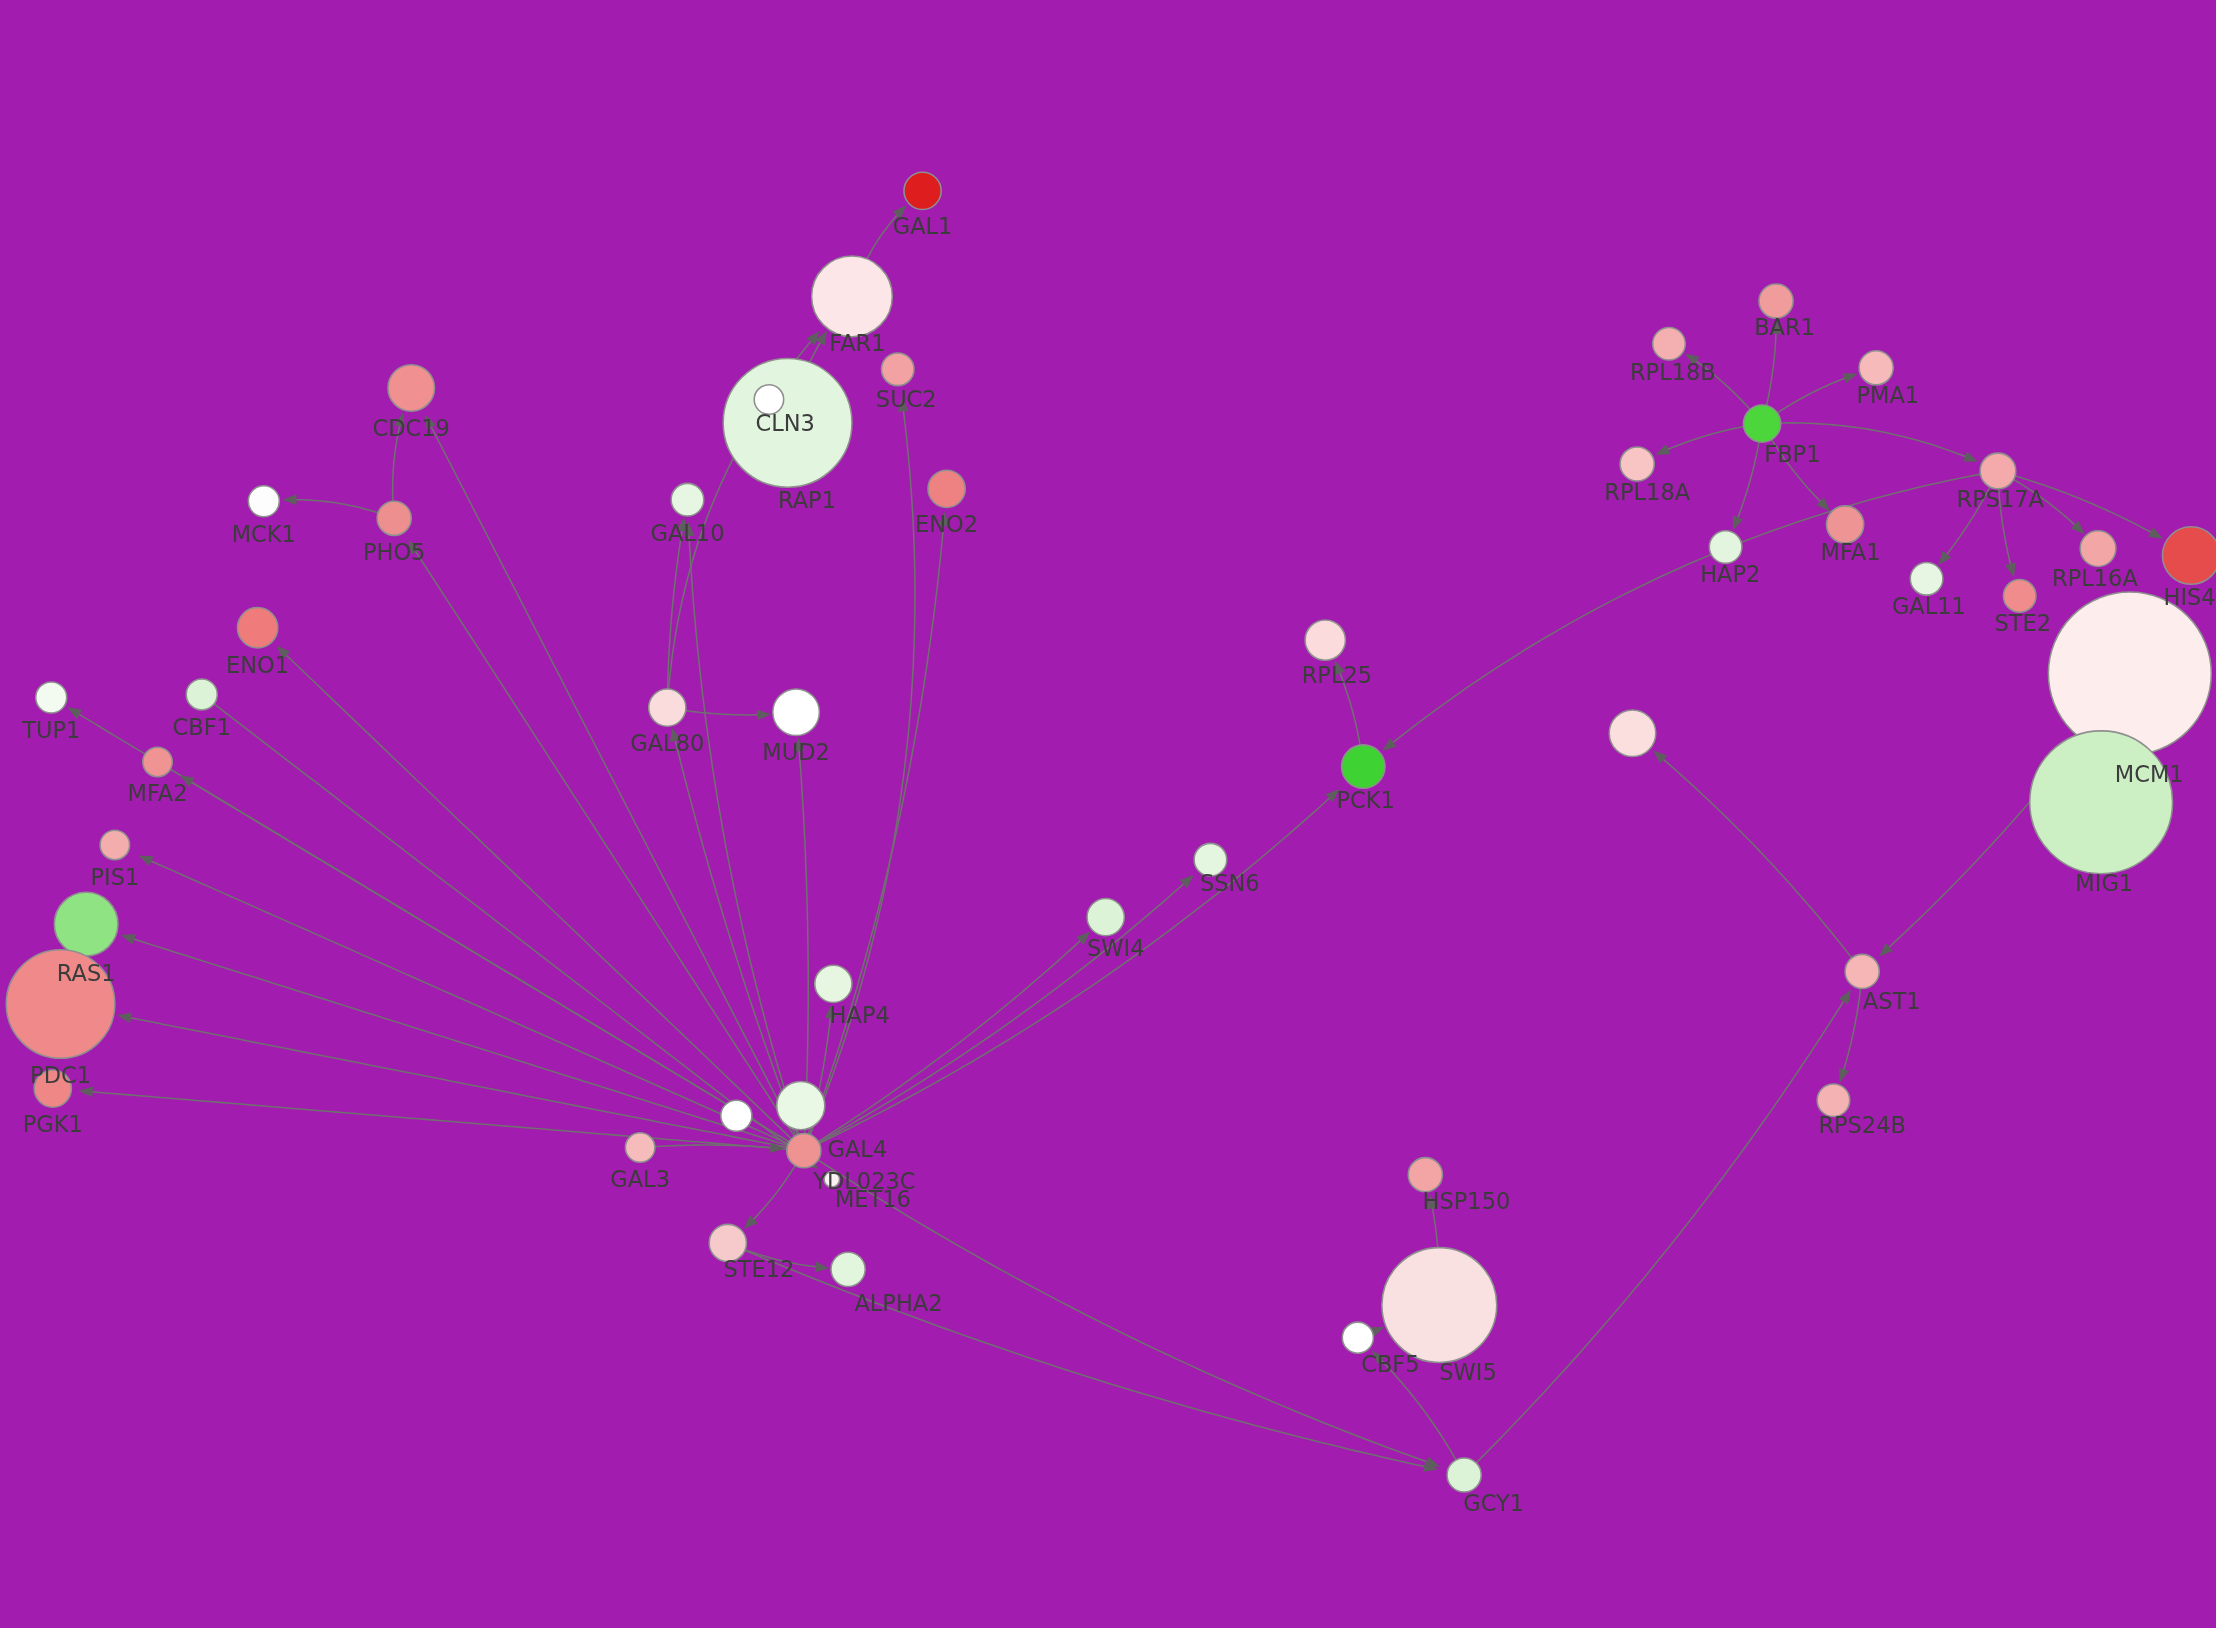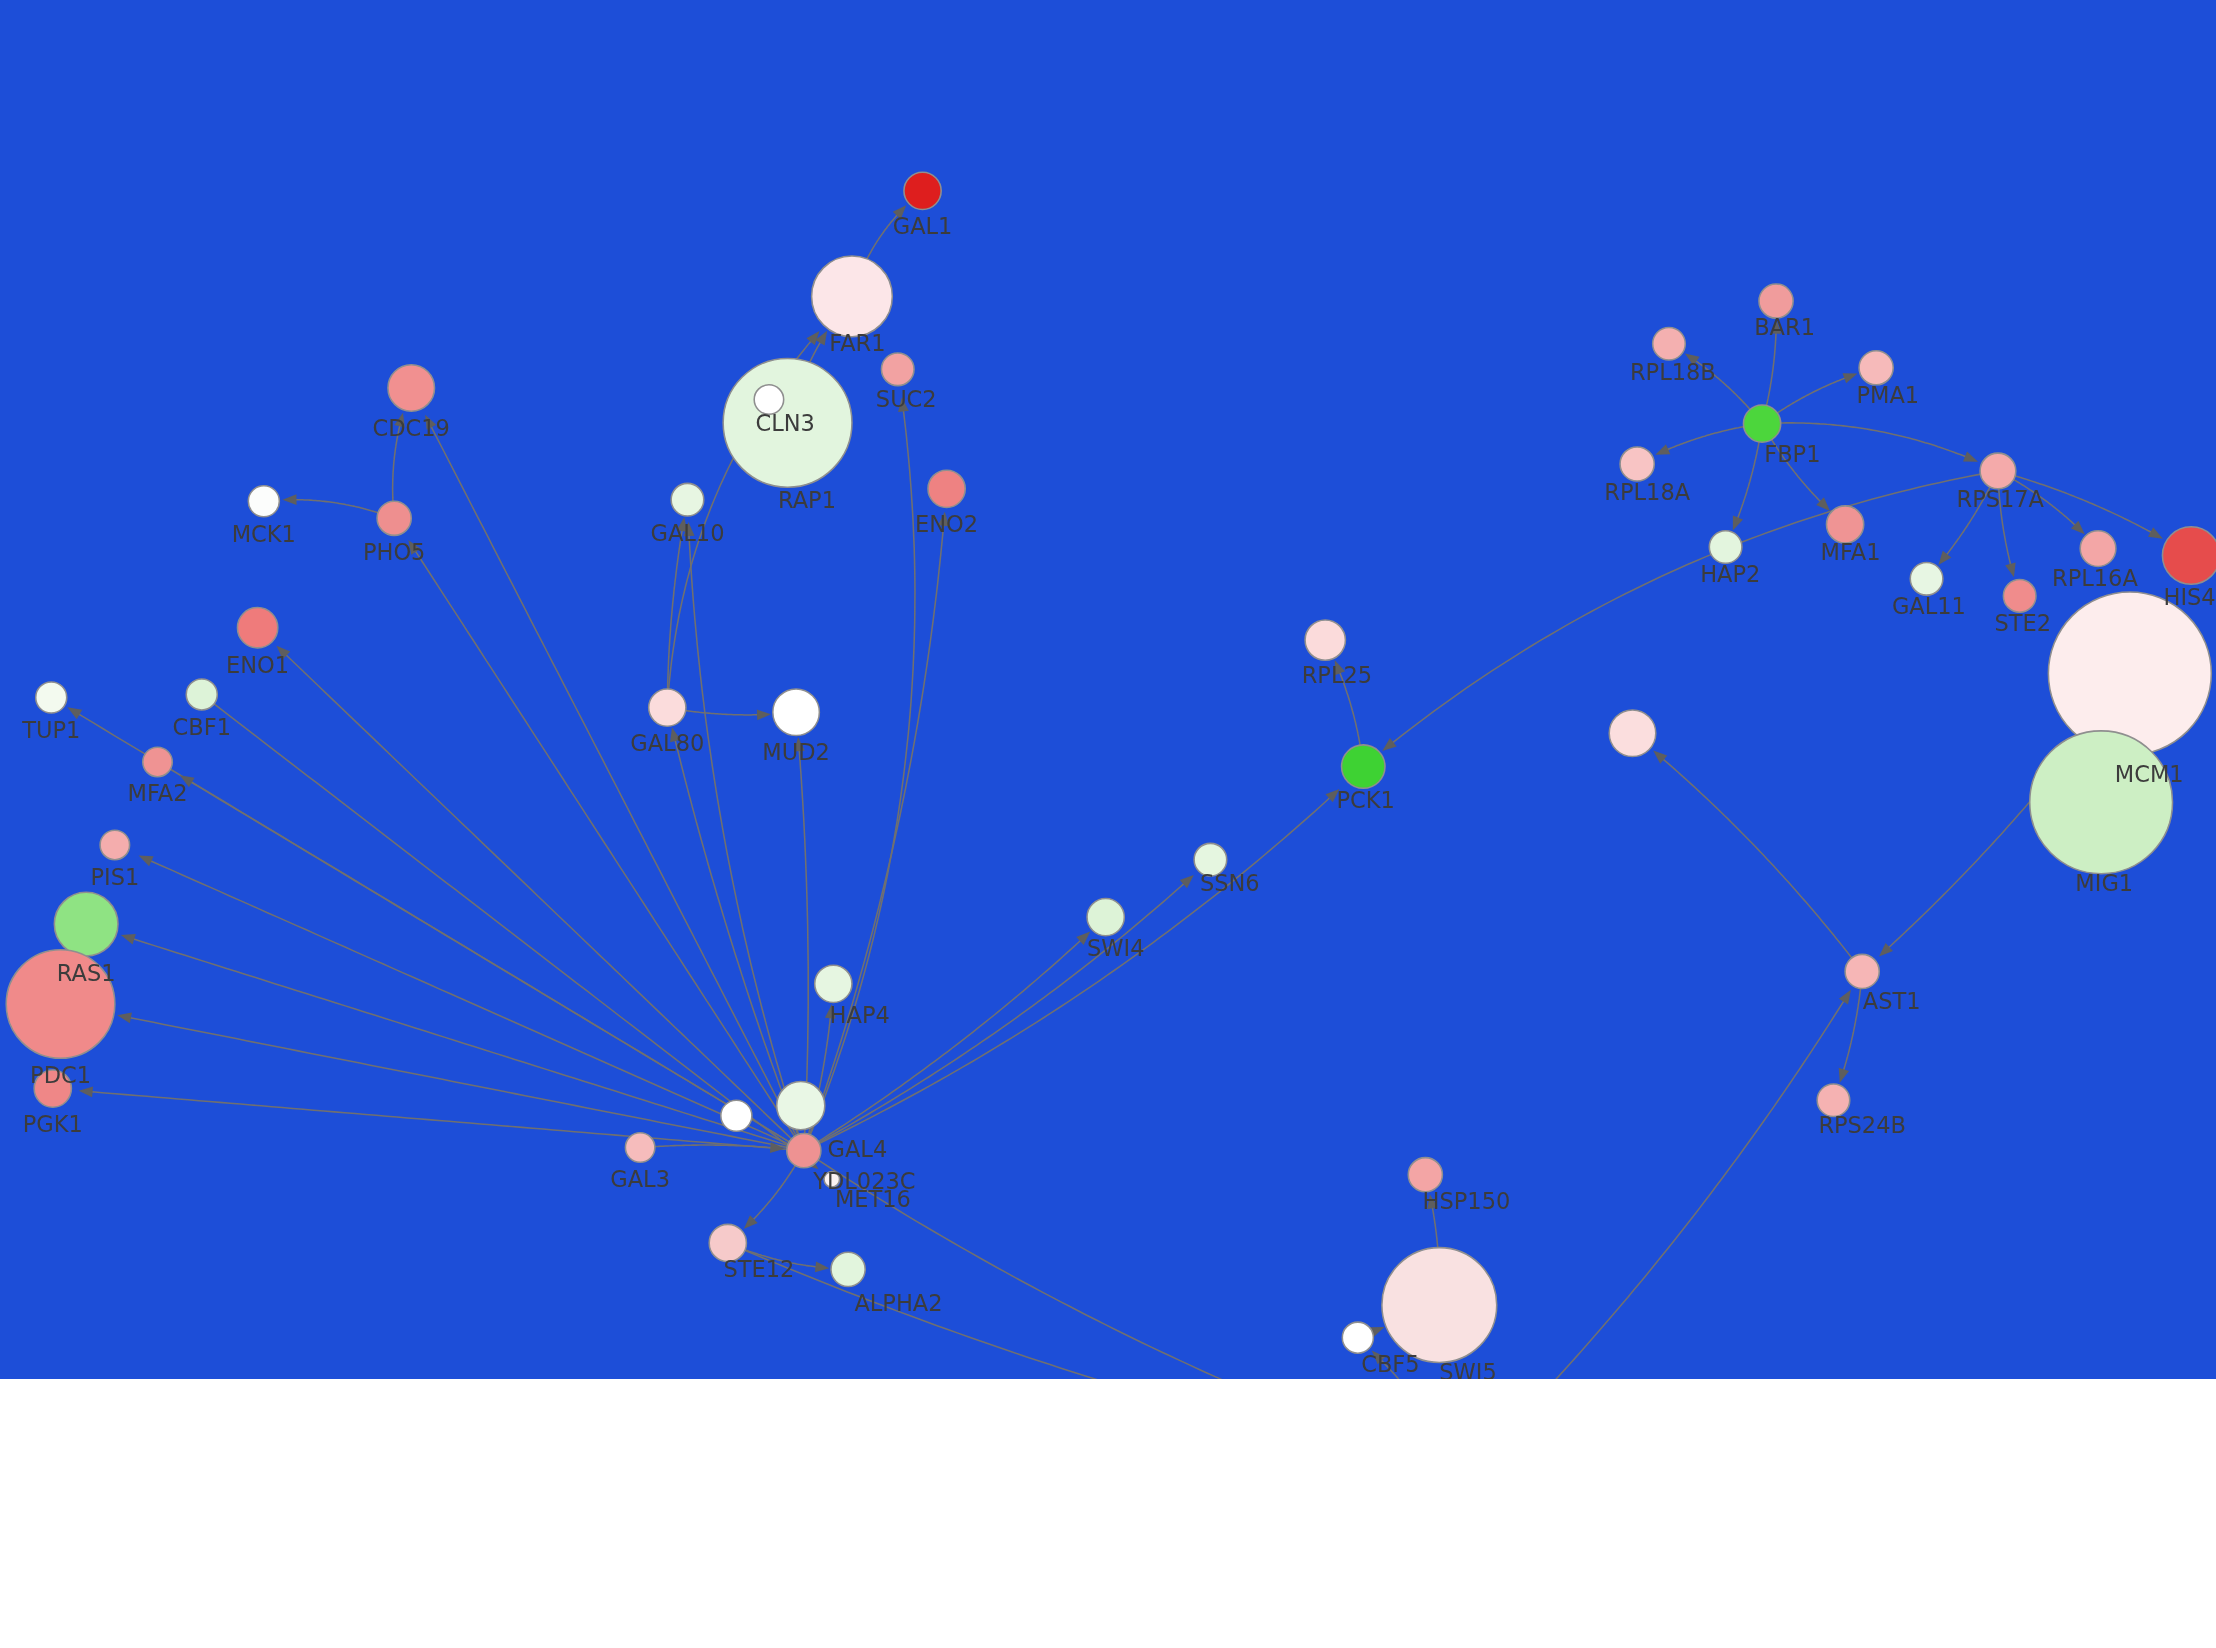--- a/index.html
+++ b/index.html
@@ -1,16 +1,16 @@
 <!DOCTYPE html>
 <html style="font-size:12.4px"><head>
 <meta charset="utf-8">
 <style>
   html,body{margin:0;padding:0;background:#ffffff;}
-  .canvas{position:relative;width:2216px;height:1379px;background:#1d4ed8;overflow:hidden;}
+  .canvas{position:relative;width:2216px;height:1628px;background:#a21caf;overflow:hidden;}
   svg{display:block;}
   text{font-family:"DejaVu Sans","Liberation Sans",sans-serif;}
 </style>
 </head>
 <body>
 
 <div class="canvas">
   <svg id="graph-svg" width="2216" height="1648" viewBox="0 0 2856 2124" xmlns="http://www.w3.org/2000/svg">
       <g>
         <path d="M1098.0 382.0 L1098.7 379.7 L1099.4 377.5 L1100.1 375.2 L1100.9 373.0 L1101.6 370.8 L1102.4 368.5 L1103.2 366.3 L1104.0 364.1 L1104.8 362.0 L1105.7 359.8 L1106.5 357.6 L1107.4 355.5 L1108.3 353.3 L1109.2 351.2 L1110.1 349.1 L1111.0 347.0 L1112.0 344.9 L1113.0 342.8 L1113.9 340.7 L1114.9 338.6 L1116.0 336.6 L1117.0 334.5 L1118.0 332.5 L1119.1 330.5 L1120.2 328.5 L1121.3 326.5 L1122.4 324.5 L1123.5 322.5 L1124.7 320.5 L1125.8 318.6 L1127.0 316.6 L1128.2 314.7 L1129.4 312.8 L1130.6 310.8 L1131.9 308.9 L1133.1 307.0 L1134.4 305.2 L1135.7 303.3 L1137.0 301.4 L1138.3 299.6 L1139.6 297.7 L1141.0 295.9 L1142.4 294.1 L1143.7 292.3 L1145.1 290.5 L1146.6 288.7 L1148.0 286.9 L1149.4 285.2 L1150.9 283.4 L1152.4 281.7 L1153.9 279.9 L1155.4 278.2 L1156.9 276.5 L1158.5 274.8 L1160.0 273.1 L1161.6 271.4 L1163.2 269.7" fill="none" stroke="#707070" stroke-width="2"></path>

